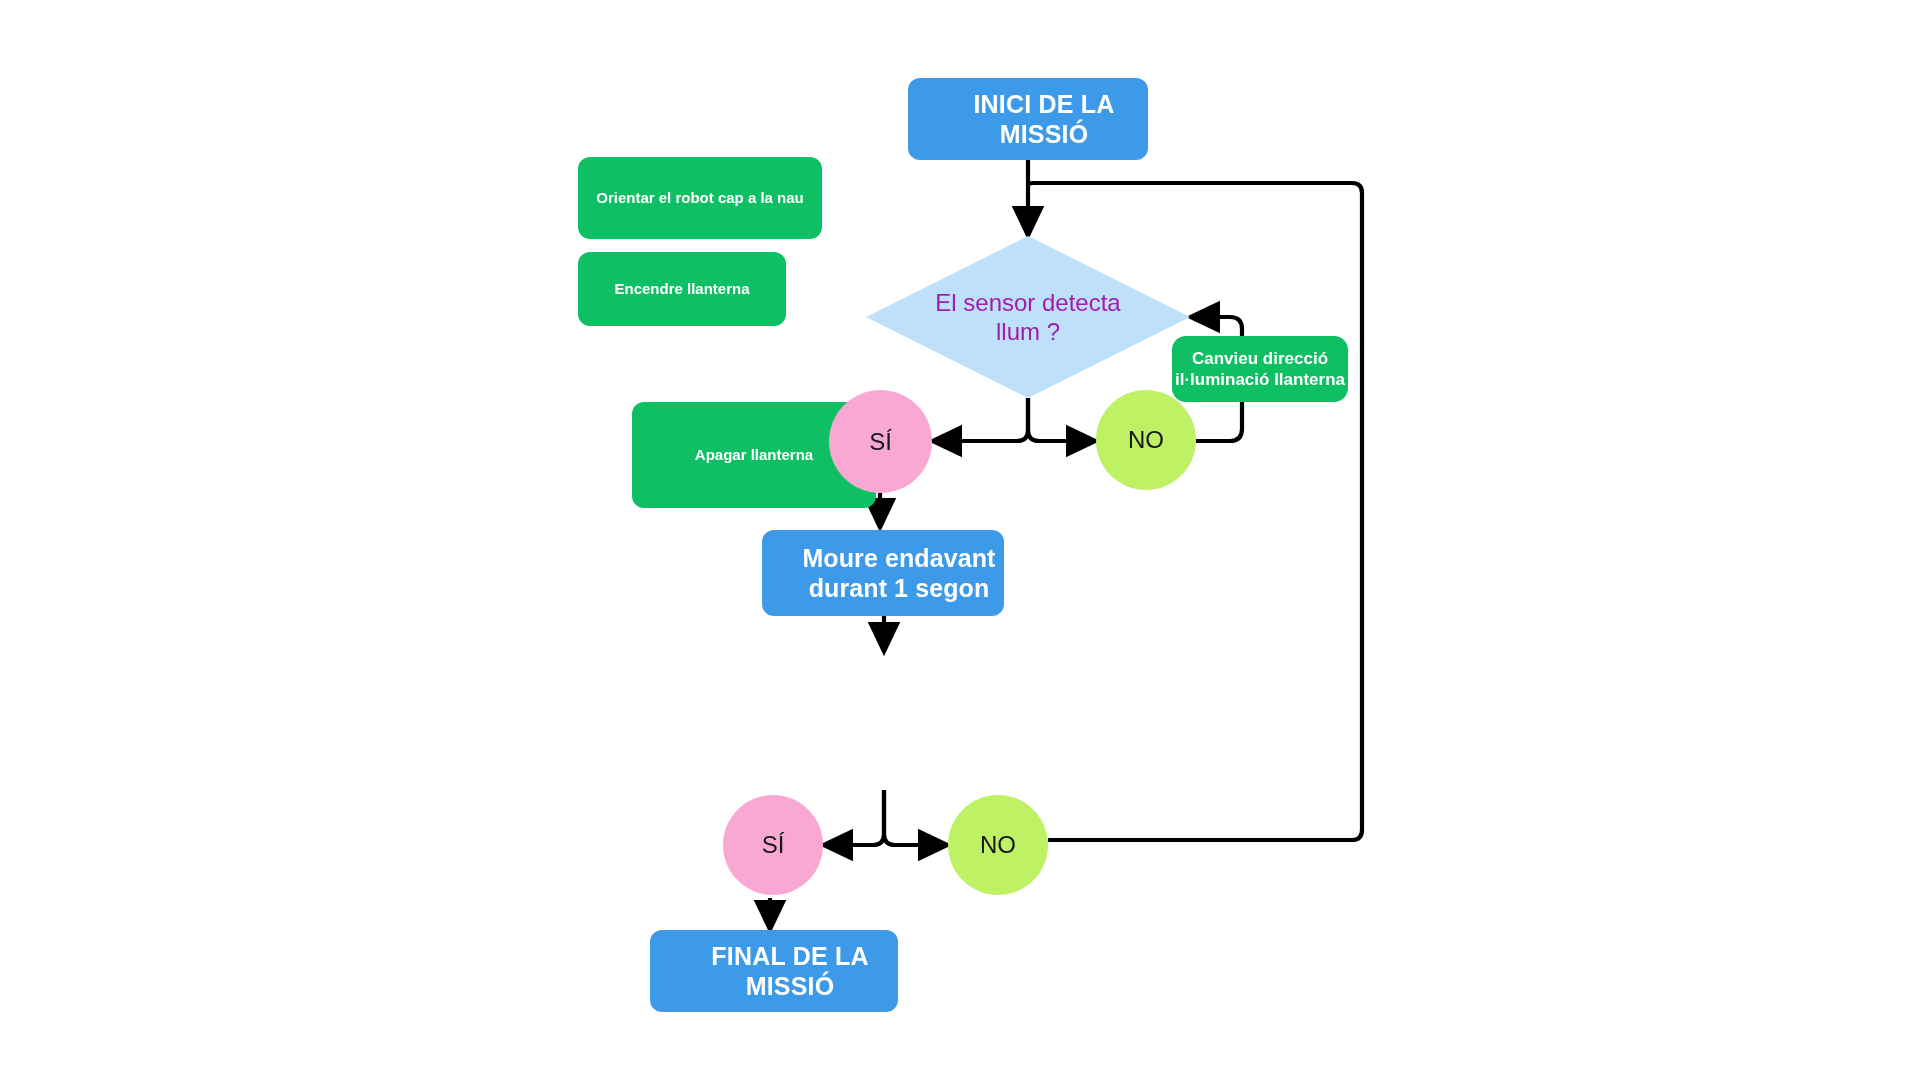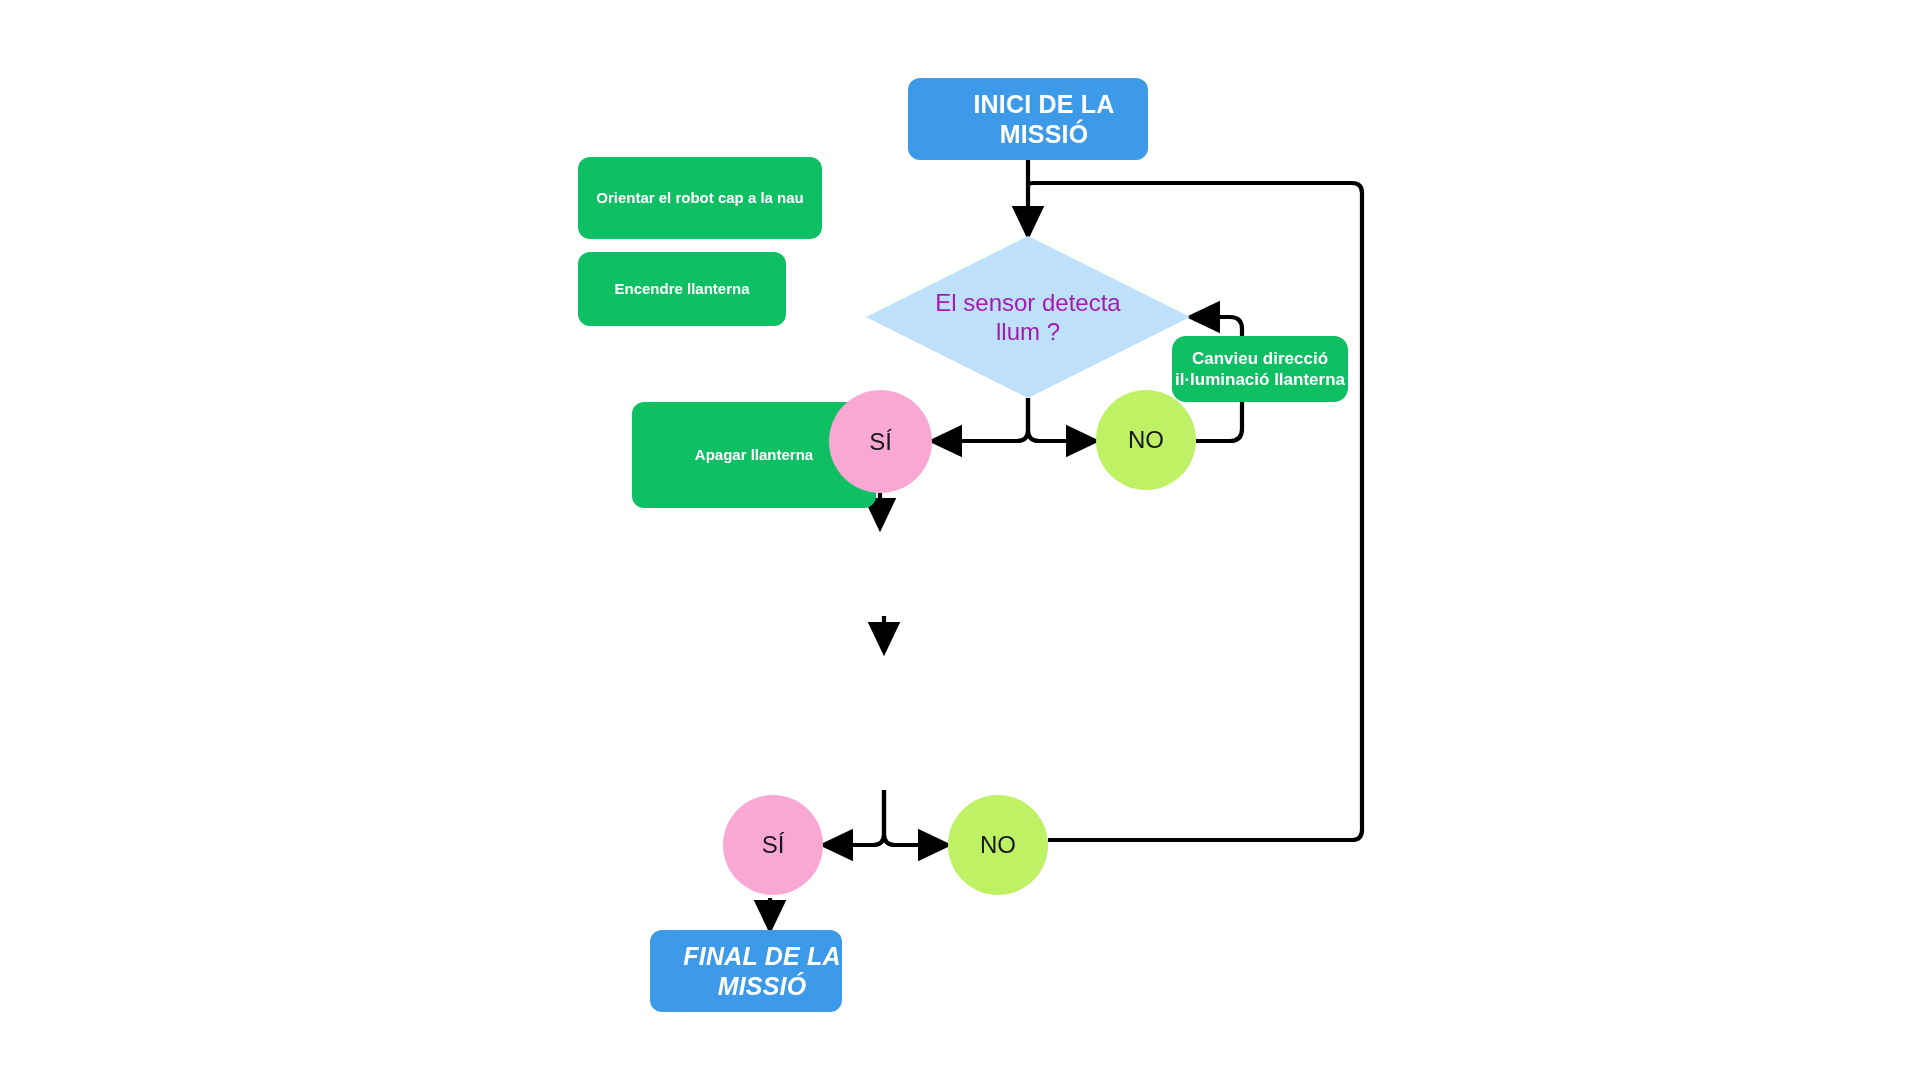--- a/index.html
+++ b/index.html
@@ -149,27 +149,30 @@
   </div>
 
   <div class="node pill pill-no t-24" style="left:1096px; top:390px; width:100px; height:100px;">
     <span>NO</span>
   </div>
 
   <div class="node box-green small" style="left:1172px; top:336px; width:176px; height:66px;border-radius:14px;">
     <span>Canvieu direcció il·luminació llanterna</span>
   </div>
 
+  <div class="node box-blue t-25" style="left:762px; top:530px; width:242px; height:86px;">
+    <span>Moure endavant durant 1 segon</span>
+  </div>
 
 
   <div class="node pill pill-yes t-24" style="left:723px; top:795px; width:100px; height:100px;">
     <span>SÍ</span>
   </div>
 
   <div class="node pill pill-no t-24" style="left:948px; top:795px; width:100px; height:100px;">
     <span>NO</span>
   </div>
 
-  <div class="node box-blue terminal t-25" style="left:650px; top:930px; width:192px; height:82px;font-style:italic;">
+  <div class="node box-blue terminal t-25" style="left:650px; top:930px; width:248px; height:82px;">
     <span>FINAL DE LA MISSIÓ</span>
   </div>
 
 </div>
 
 </body></html>

